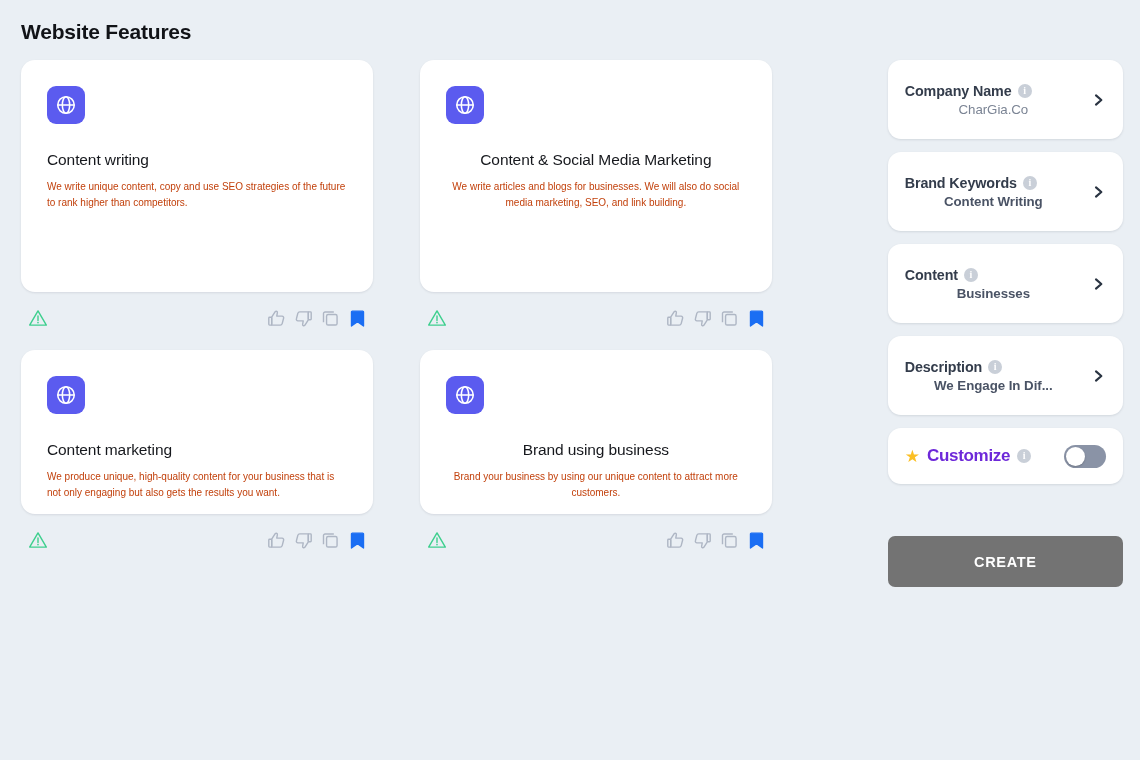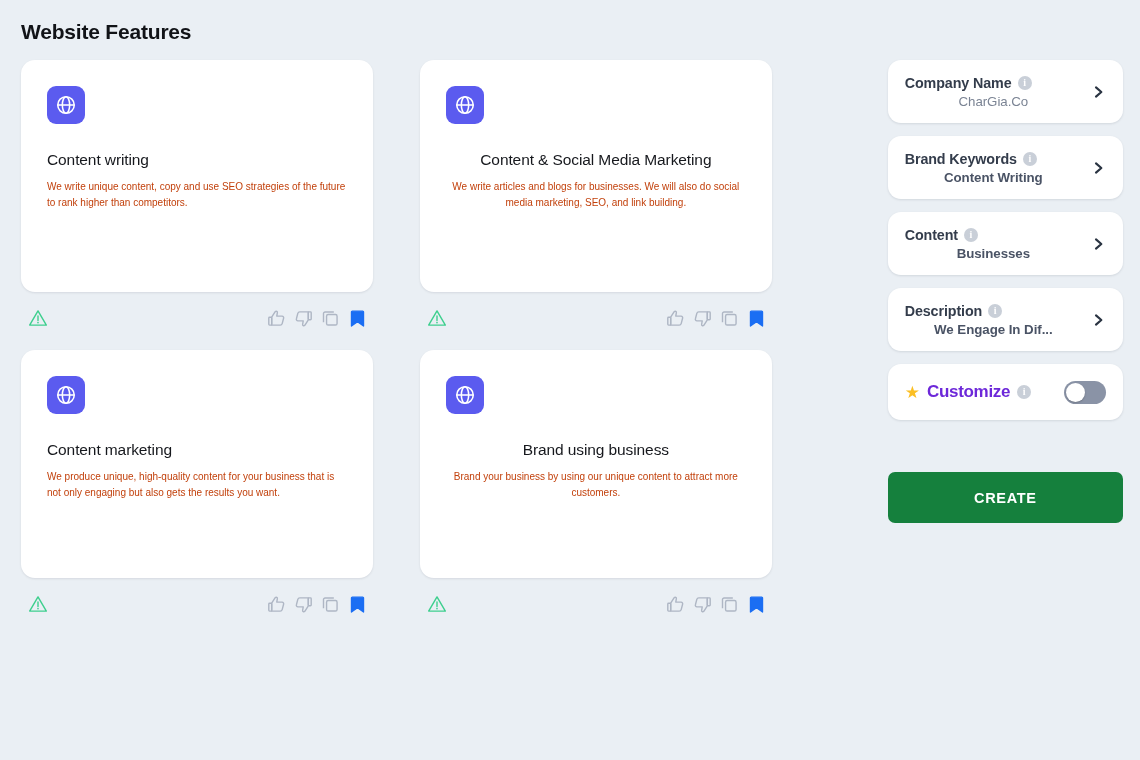--- a/index.html
+++ b/index.html
@@ -59,21 +59,21 @@
   }
 
   .feature-card {
     background: #ffffff;
     border-radius: 14px;
     width: 352px;
     padding: 26px 26px 22px 26px;
     box-shadow: 0 1px 3px rgba(16,24,40,0.06), 0 1px 2px rgba(16,24,40,0.04);
   }
   .feature-card.tall-1 { height: 232px; }
-  .feature-card.tall-2 { height: 228px; }
+  .feature-card.tall-2 { height: 164px; }
 
   .globe-badge {
     width: 38px;
     height: 38px;
     border-radius: 9px;
     background: #5b5bef;
     display: flex;
     align-items: center;
     justify-content: center;
     margin-bottom: 26px;
@@ -148,21 +148,21 @@
     border: none;
     border-radius: 7px;
     padding: 11px 6px;
     font-size: 14.5px;
     font-family: inherit;
     cursor: pointer;
     letter-spacing: -0.1px;
   }
 
   .field-card {
-    height: 63px;
+    height: 79px;
     padding: 0 17px;
     display: flex;
     align-items: center;
     margin-bottom: 13px;
     position: relative;
     cursor: pointer;
   }
   .field-main { flex: 1; min-width: 0; }
   .field-label-row {
     display: flex;
@@ -251,21 +251,21 @@
     border-radius: 50%;
     background: #ffffff;
     box-shadow: 0 1px 2px rgba(0,0,0,0.2);
   }
 
   
   .create-btn {
     margin-top: 39px;
     width: 100%;
     height: 51px;
-    background: #15803d;
+    background: #737373;
     color: #ffffff;
     border: none;
     border-radius: 7px;
     font-size: 14.5px;
     font-weight: bold;
     letter-spacing: 0.7px;
     font-family: inherit;
     cursor: pointer;
   }
 </style>

